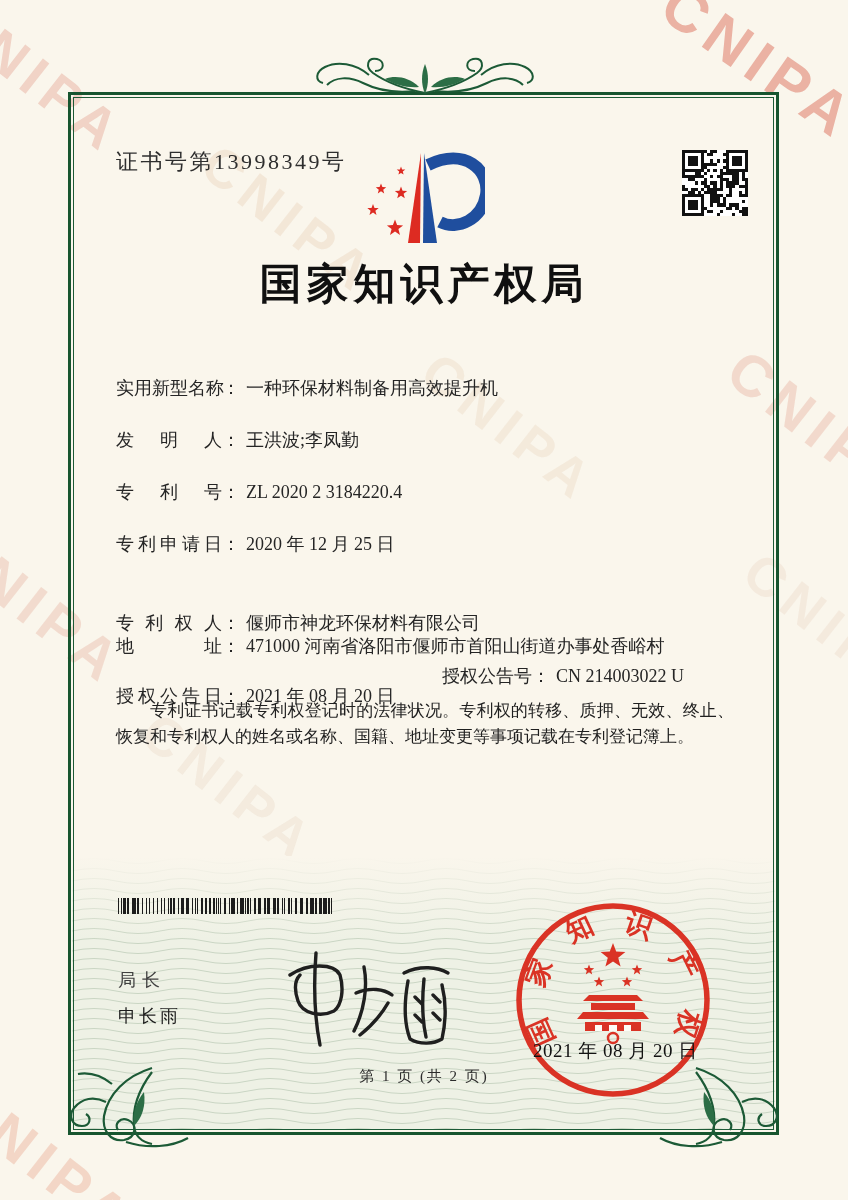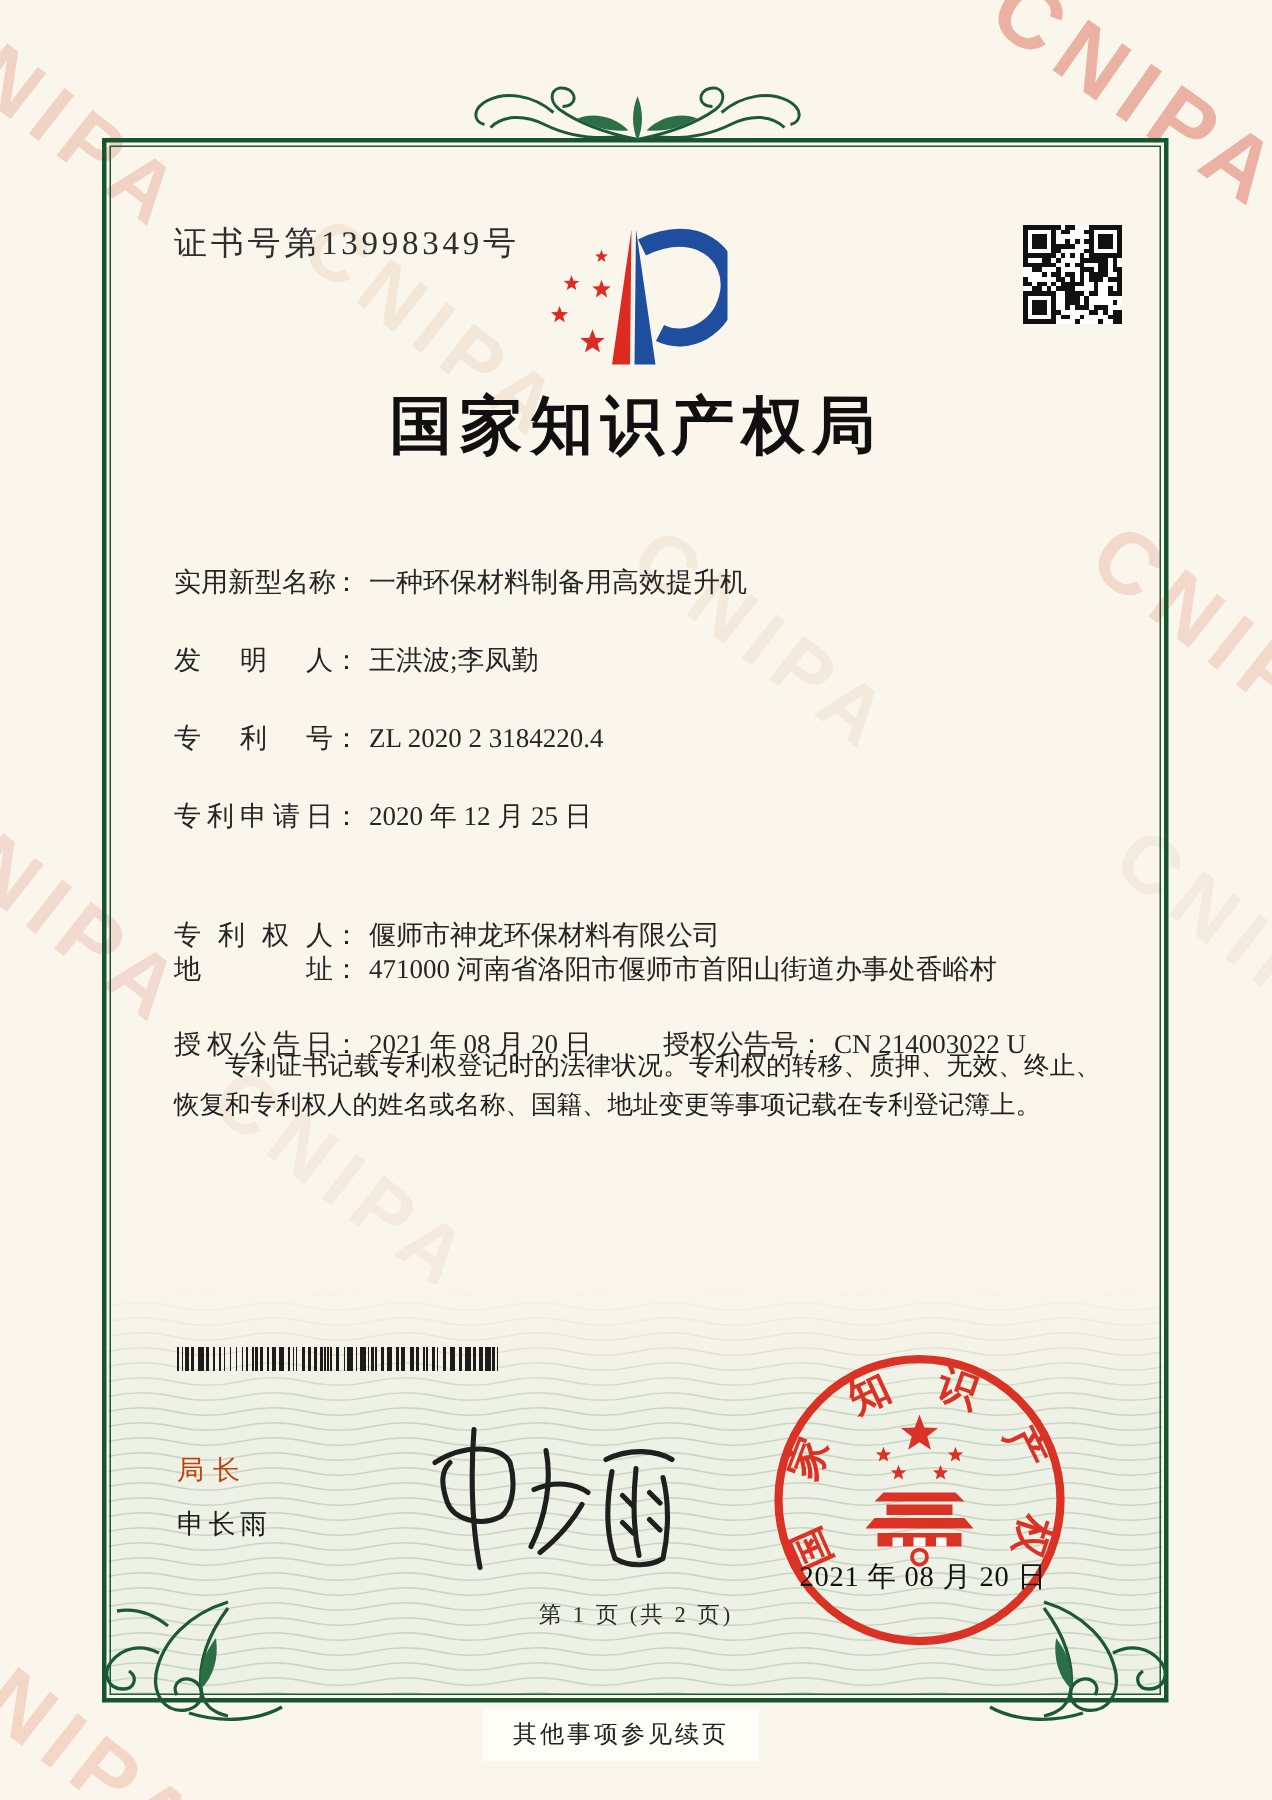--- a/index.html
+++ b/index.html
@@ -29,30 +29,30 @@
   .qr { position:absolute; left:682px; top:150px; width:66px; height:66px; z-index:4; }
   .title { position:absolute; left:0; top:256px; width:848px; text-align:center;
            font-size:42px; font-weight:bold; letter-spacing:5px; color:#101010; z-index:4; }
 
   
   .fields { position:absolute; left:116px; top:0; width:640px; z-index:4; font-size:18px; color:#252525; }
   .frow { position:absolute; left:0; width:640px; white-space:nowrap; }
   .r1{top:356px}.r2{top:408px}.r3{top:460px}.r4{top:512px}.r5{top:591px}.r6{top:614px}.r7{top:664px}
   .flabel { display:inline-block; width:106px; text-align:justify; text-align-last:justify;margin-top:20px; }
   .fvalue { margin-left:6px; }
-  .grant-right { position:absolute; left:326px; top:0; white-space:nowrap;margin-top:20px; }
+  .grant-right { position:absolute; left:326px; top:0; white-space:nowrap; }
 
   
   .law { position:absolute; left:116px; top:698px; width:618px; z-index:4;
          font-size:17px; line-height:26px; text-align:justify; color:#1f1f1f; }
   .law p { text-indent:2em; }
 
   
   .barcode { position:absolute; left:118px; top:898px; z-index:4; }
-  .director-title { position:absolute; left:118px; top:968px; font-size:18px; letter-spacing:6px; z-index:4; color:#c2410c; }
+  .director-title { position:absolute; left:118px; top:968px; font-size:18px; letter-spacing:6px; z-index:4; color:#404040; }
   .director-name { position:absolute; left:118px; top:1004px; font-size:18px; letter-spacing:3px; z-index:4; color:#1c1c1c; }
   .signature { position:absolute; left:252px; top:945px; z-index:4; }
 
   
   .seal { position:absolute; left:511px; top:898px; z-index:4; opacity:0.95; }
   .seal-date { position:absolute; left:533px; top:1038px; width:160px; font-size:19px;
                color:#121212; letter-spacing:0.5px; z-index:5; white-space:nowrap; }
 
   
   .page-no { position:absolute; left:284px; top:1067px; width:280px; text-align:center;
@@ -508,15 +508,14 @@
         <polygon points="102.0,45.0 105.2,53.6 114.4,54.0 107.2,59.7 109.6,68.5 102.0,63.5 94.4,68.5 96.8,59.7 89.6,54.0 98.8,53.6"></polygon>
         <polygon points="78.0,66.5 79.4,70.1 83.2,70.3 80.2,72.7 81.2,76.4 78.0,74.3 74.8,76.4 75.8,72.7 72.8,70.3 76.6,70.1"></polygon>
         <polygon points="126.0,66.5 127.4,70.1 131.2,70.3 128.2,72.7 129.2,76.4 126.0,74.3 122.8,76.4 123.8,72.7 120.8,70.3 124.6,70.1"></polygon>
         <polygon points="88.0,78.5 89.4,82.1 93.2,82.3 90.2,84.7 91.2,88.4 88.0,86.3 84.8,88.4 85.8,84.7 82.8,82.3 86.6,82.1"></polygon>
         <polygon points="116.0,78.5 117.4,82.1 121.2,82.3 118.2,84.7 119.2,88.4 116.0,86.3 112.8,88.4 113.8,84.7 110.8,82.3 114.6,82.1"></polygon>
       </g>
   </svg>
   <div class="seal-date">2021 年 08 月 20 日</div>
 
   <div class="page-no">第 1 页 (共 2 页)</div>
-  <div class="cont-note">其他事项参见续页</div>
 
 </div>
 
 </body></html>

